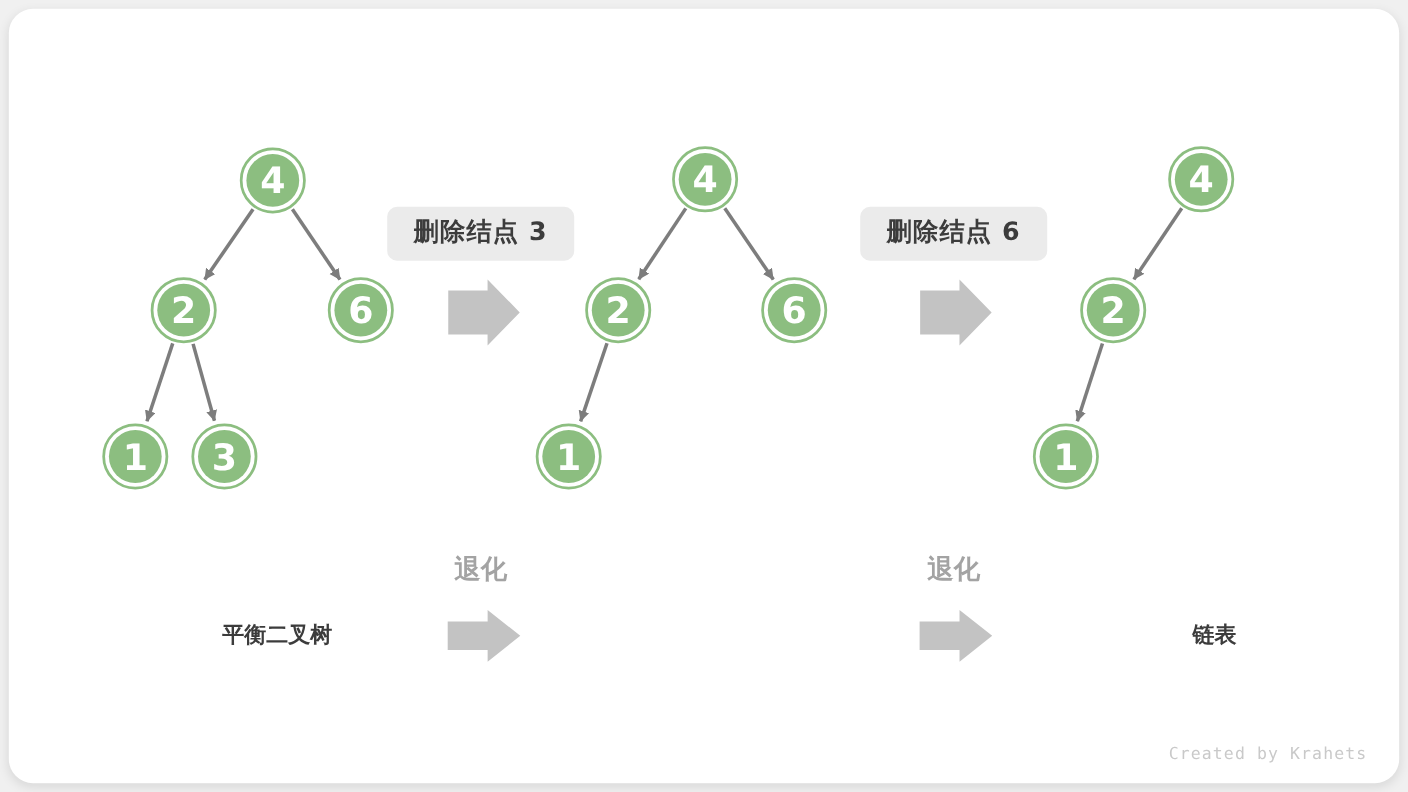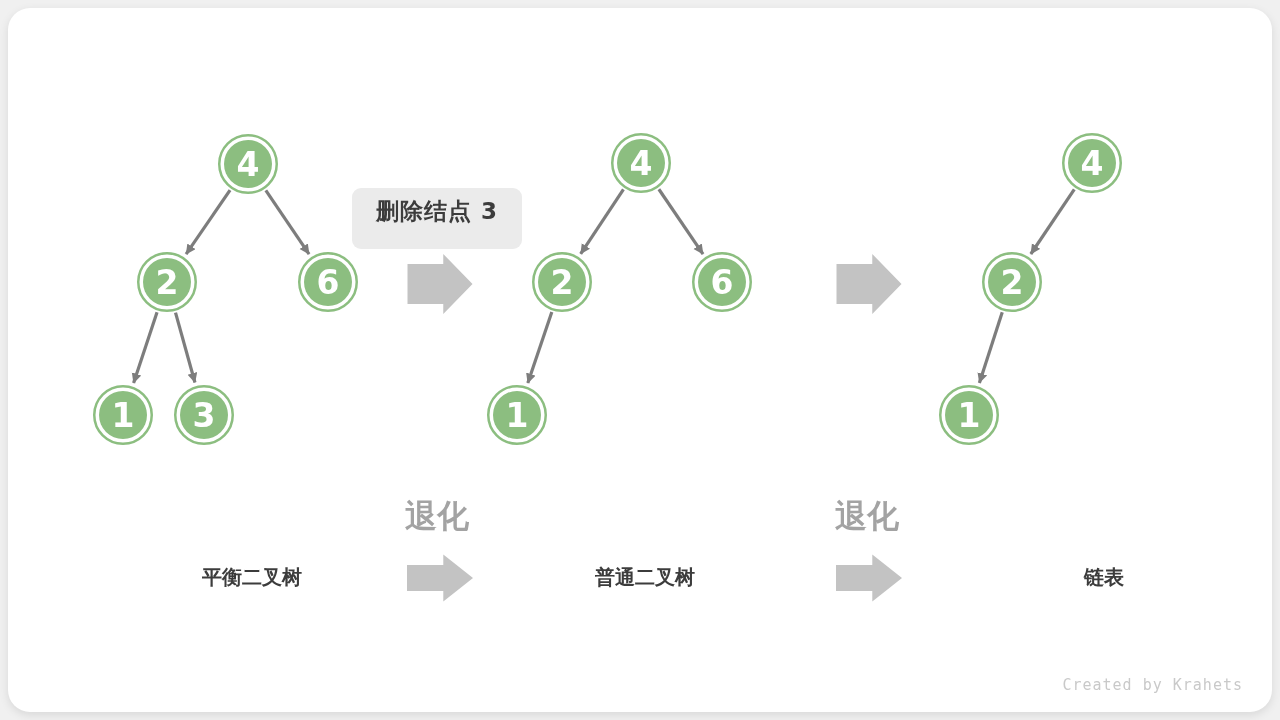--- a/index.html
+++ b/index.html
@@ -23,38 +23,38 @@
   }
   .overlay {
     position: absolute;
     left: 0; top: 0;
     width: 1280px;
     height: 720px;
   }
   .step-box {
     position: absolute;
     width: 170px;
-    height: 61px;
+    height: 49px;
     line-height: 47px;
     top: 188px;
     background: #ebebeb;
     border-radius: 9px;
     color: #3c3c3c;
     font-size: 23px;
     font-weight: bold;
     text-align: center;
     letter-spacing: 1px;
   }
   .step-box.first { left: 352px; }
   .step-box.second { left: 782px; }
   .degrade-label {
     position: absolute;
     transform: translate(-50%, -50%);
     color: #a3a3a3;
-    font-size: 32px;
+    font-size: 24px;
     font-weight: bold;
     white-space: nowrap;
   }
   .stage-label {
     position: absolute;
     transform: translate(-50%, -50%);
     color: #3c3c3c;
     font-size: 20px;
     font-weight: bold;
     white-space: nowrap;
@@ -168,22 +168,22 @@
           <g>
             <circle cx="969" cy="415" r="28.75" fill="none" stroke="#8cbe80" stroke-width="2.5"></circle>
             <circle cx="969" cy="415" r="24" fill="#8cbe80"></circle>
             <text x="969" y="415" dy="0.36em" text-anchor="middle" class="node-value">1</text>
           </g>
         </g>
       </g>
   </svg>
 
   <div class="step-box first">删除结点 3</div>
+  <div class="step-box second">删除结点 6</div>
 
   <div class="degrade-label" id="degrade-0" style="left: 437px; top: 517px;">退化</div>
   <div class="degrade-label" id="degrade-1" style="left: 867px; top: 517px;">退化</div>
 
   <div class="stage-label" id="stage-0" style="left: 252px; top: 577px;">平衡二叉树</div>
-  <div class="stage-label" id="stage-1" style="left: 645px; top: 577px;">普通二叉树</div>
   <div class="stage-label" id="stage-2" style="left: 1104px; top: 577px;">链表</div>
 
   <div class="watermark">Created by Krahets</div>
 </div>
 
 </body></html>

